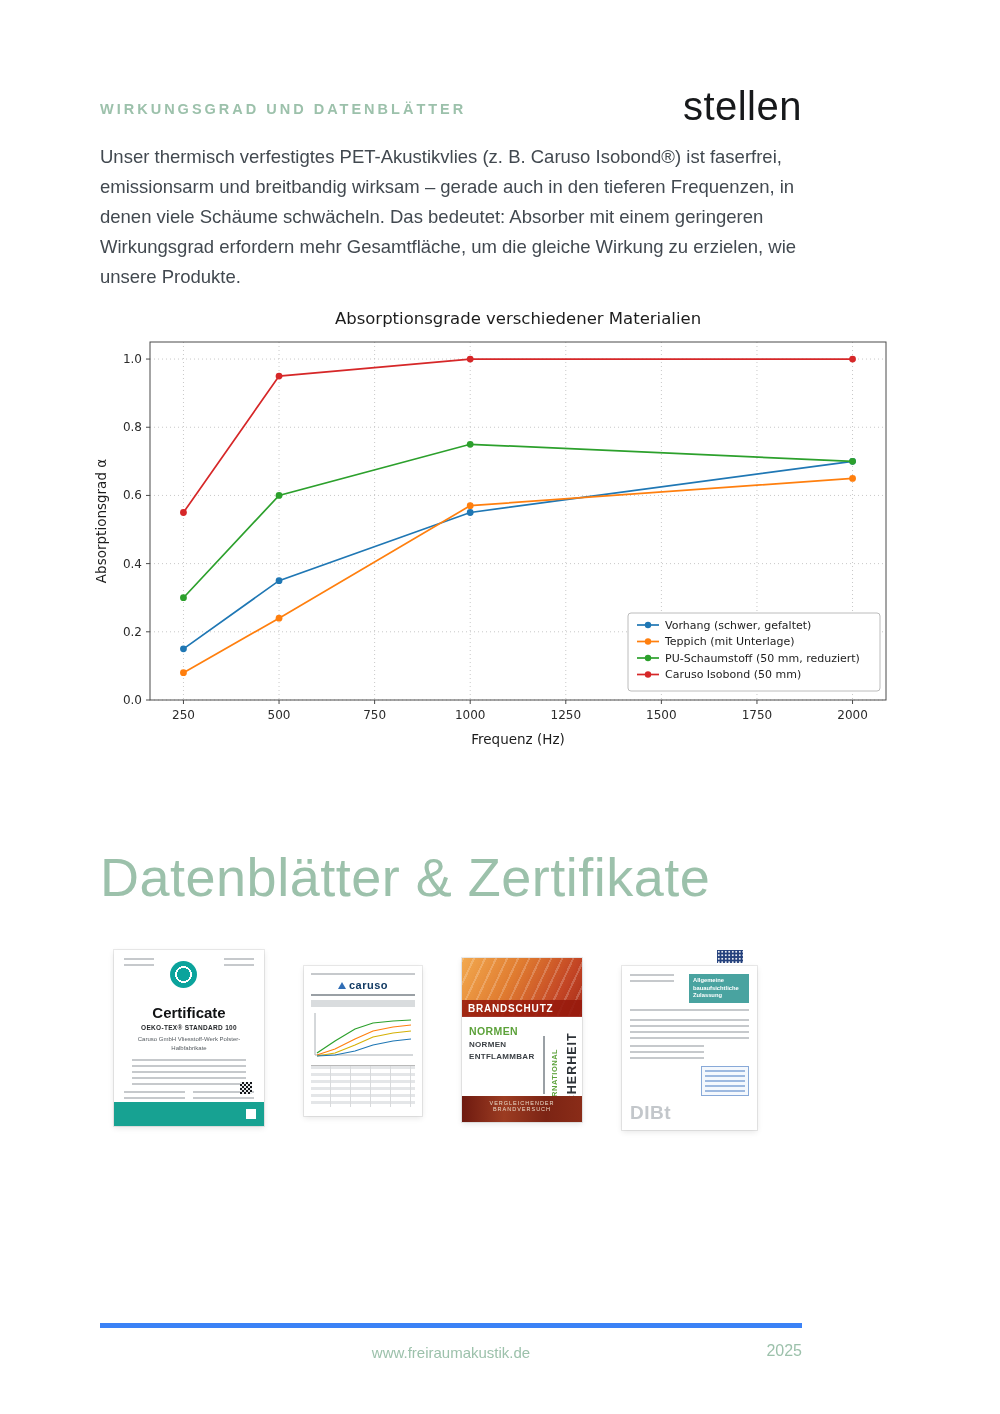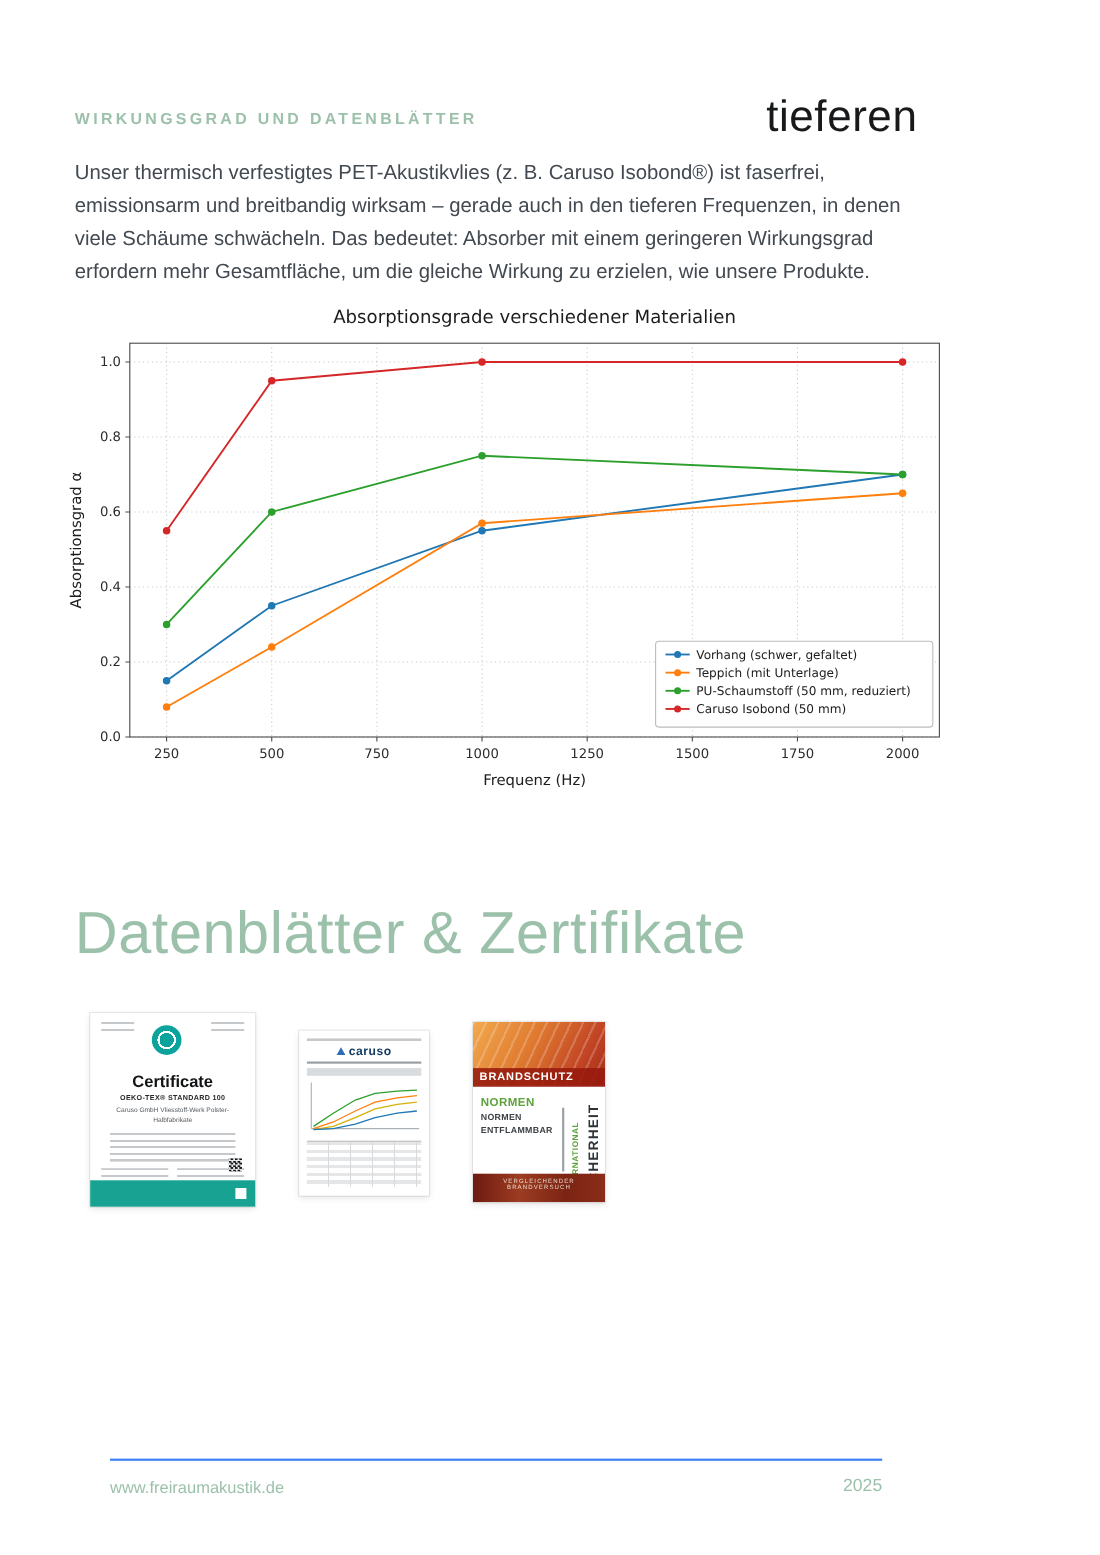--- a/index.html
+++ b/index.html
@@ -1,19 +1,19 @@
 <!DOCTYPE html>
 <html lang="de" style="--accent: #9cc1ab;"><head>
 <meta charset="utf-8">
 <style>
   :root{ --accent:#9cc1ab; }
   *{ box-sizing:border-box; margin:0; padding:0; }
   html,body{ background:#ffffff; }
   body{ font-family:"Liberation Sans",sans-serif; color:#434a52; }
-  .page{ width:902px; height:1414px; position:relative; padding:0 68px; background:#fff; overflow:hidden; }
+  .page{ width:902px; height:1414px; position:relative; padding:0 100px; background:#fff; overflow:hidden; }
 
   
   .topbar{ padding-top:86px; display:flex; justify-content:space-between; align-items:flex-end; }
   .eyebrow{ color:var(--accent); font-size:14.5px; font-weight:700; letter-spacing:3px; padding-bottom:9px; }
   .brand{ color:#17191b; font-size:40px; font-weight:500; letter-spacing:.5px; line-height:1; }
 
   h1.big{ color:var(--accent); font-size:58px; font-weight:400; letter-spacing:.5px; margin-top:34px; }
   h2.big{ color:var(--accent); font-size:54px; font-weight:400; letter-spacing:.5px; margin-top:64px; }
   p.lead{ font-size:18.5px; line-height:1.62; margin-top:16px; color:#424950; max-width:820px; }
 
@@ -86,32 +86,32 @@
   .t4{ position:relative; width:135px; padding-top:16px; }
   .t4-emblem{ position:absolute; top:0; right:14px; width:26px; height:13px;
     background:radial-gradient(circle, rgba(255,255,255,.9) .7px, transparent .9px) 0 0/3.5px 3.5px, #23407c; }
   .t4page{ width:135px; height:164px; padding:8px; }
   .t4-head{ display:flex; }
   .t4-badge{ margin-left:auto; width:60px; background:#49a3a0; color:#fff; font-size:5.8px; line-height:1.35; padding:3px 4px; font-weight:600; }
   .t4-bluebox{ position:absolute; right:8px; bottom:34px; width:48px; height:30px; border:1px solid #88a9d8; background:#f4f8fd; padding:3px; }
   .t4-dibt{ position:absolute; left:8px; bottom:6px; font-size:19px; font-weight:700; color:#c3c7cb; letter-spacing:.5px; }
 
   
-  .footer{ position:absolute; left:100px; right:100px; bottom:52px; border-top:2px solid #3b82f6; padding-top:16px; }
+  .footer{ position:absolute; left:100px; right:100px; bottom:52px; border-top:5px solid #3b82f6; padding-top:16px; text-align:center; }
   .footer .url{ color:var(--accent); font-size:15px; text-decoration:none; cursor:pointer; }
   .footer .year{ position:absolute; right:0; top:14px; color:var(--accent); font-size:16px;margin-left:44px; }
 </style>
 </head>
 <body>
 
 <div class="page">
 
   <header class="topbar">
     <div class="eyebrow">WIRKUNGSGRAD UND DATENBLÄTTER</div>
-    <div class="brand">tieferen</div>
+    <div class="brand">stellen</div>
   </header>
 
   <main>
     <p class="lead">Unser thermisch verfestigtes PET-Akustikvlies (z. B. Caruso Isobond®) ist faserfrei, emissionsarm und breitbandig wirksam – gerade auch in den tieferen Frequenzen, in denen viele Schäume schwächeln. Das bedeutet: Absorber mit einem geringeren Wirkungsgrad erfordern mehr Gesamtfläche, um die gleiche Wirkung zu erzielen, wie unsere Produkte.</p>
 
     <figure class="chartfig">
       <svg id="chart-svg" class="chart" width="820" height="470" viewBox="0 0 820 470">
           <line x1="93.45454545454545" y1="34" x2="93.45454545454545" y2="392" class="grid"></line>
           <line x1="189.03896103896105" y1="34" x2="189.03896103896105" y2="392" class="grid"></line>
           <line x1="284.62337662337666" y1="34" x2="284.62337662337666" y2="392" class="grid"></line>
@@ -244,20 +244,36 @@
           <div class="t3-word">ENTFLAMMBAR</div>
           <div class="vword t3-sicherheit">SICHERHEIT</div>
           <div class="vword t3-intl">INTERNATIONAL</div>
           <div class="t3-bar"></div>
         </div>
         <div class="t3-bottom">
           <div class="t3-caption">VERGLEICHENDER BRANDVERSUCH</div>
         </div>
       </div>
 
+      <div class="t4">
+        <div class="t4-emblem"></div>
+        <div class="thumb t4page">
+          <div class="t4-head">
+            <div class="tline" style="height:10px;width:44px;"></div>
+            <div class="t4-badge">Allgemeine bauaufsichtliche Zulassung</div>
+          </div>
+          <div class="tline" style="height:6px;width:100%;margin-top:6px;"></div>
+          <div class="tline" style="height:22px;width:100%;margin-top:4px;"></div>
+          <div class="tline" style="height:16px;width:62%;margin-top:4px;"></div>
+          <div class="t4-bluebox">
+            <div class="tline-blue" style="height:100%;"></div>
+          </div>
+          <div class="t4-dibt">DIBt</div>
+        </div>
+      </div>
 
     </div>
   </main>
 
   <footer class="footer">
     <a class="url">www.freiraumakustik.de</a>
     <span class="year">2025</span>
   </footer>
 
 </div>

